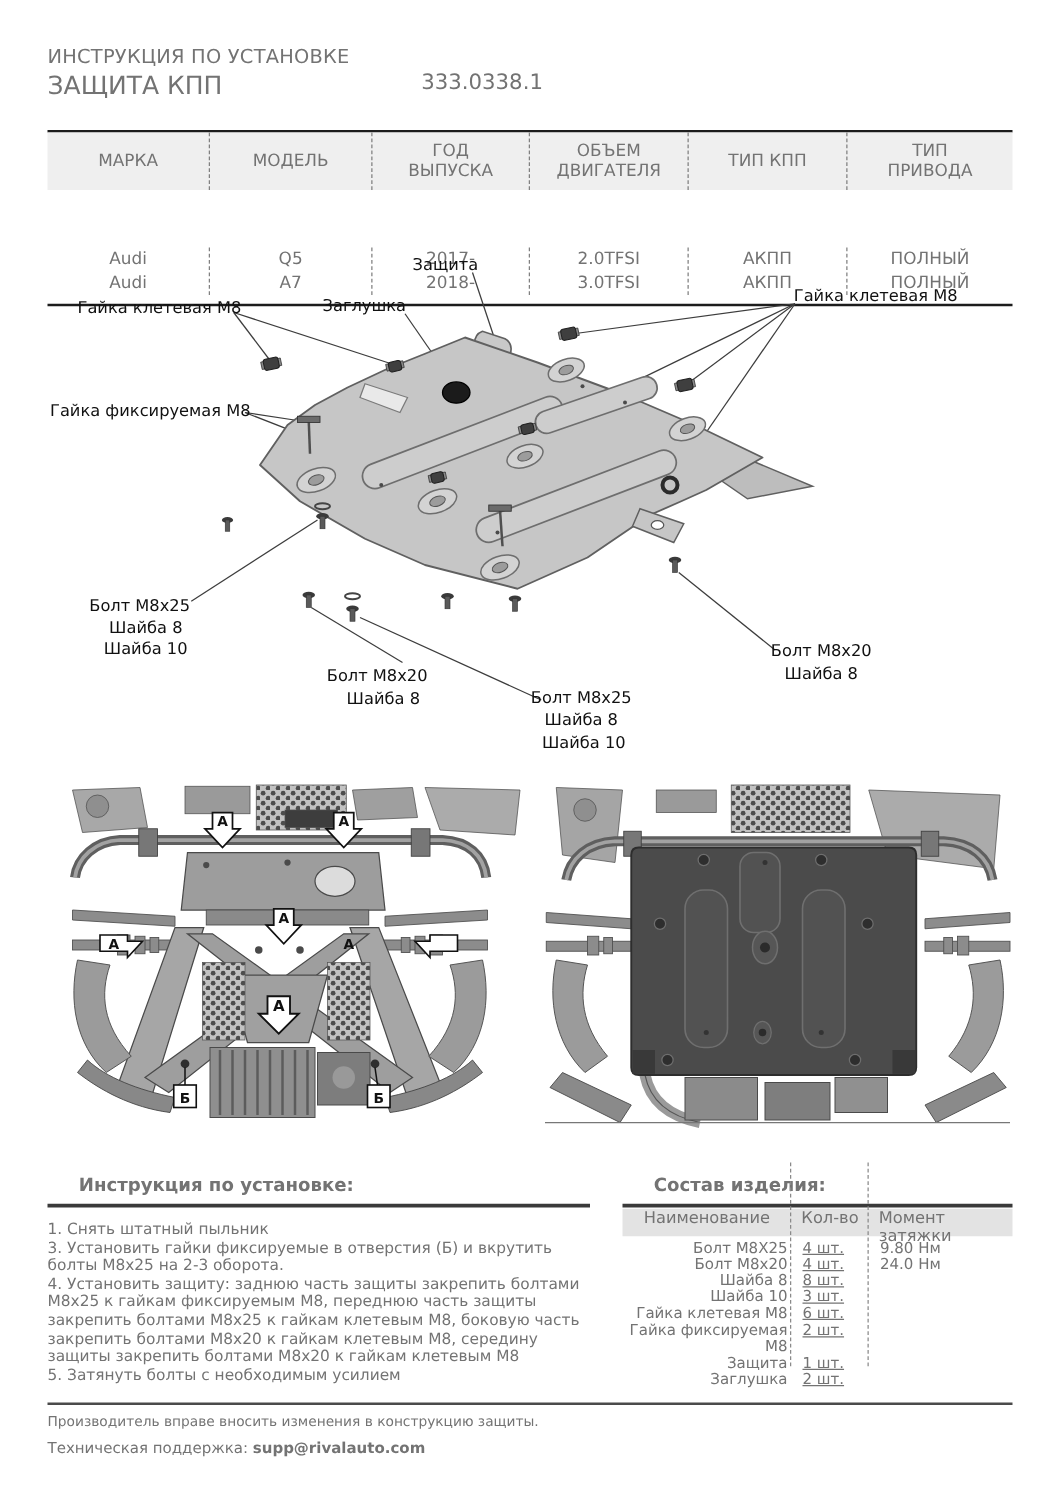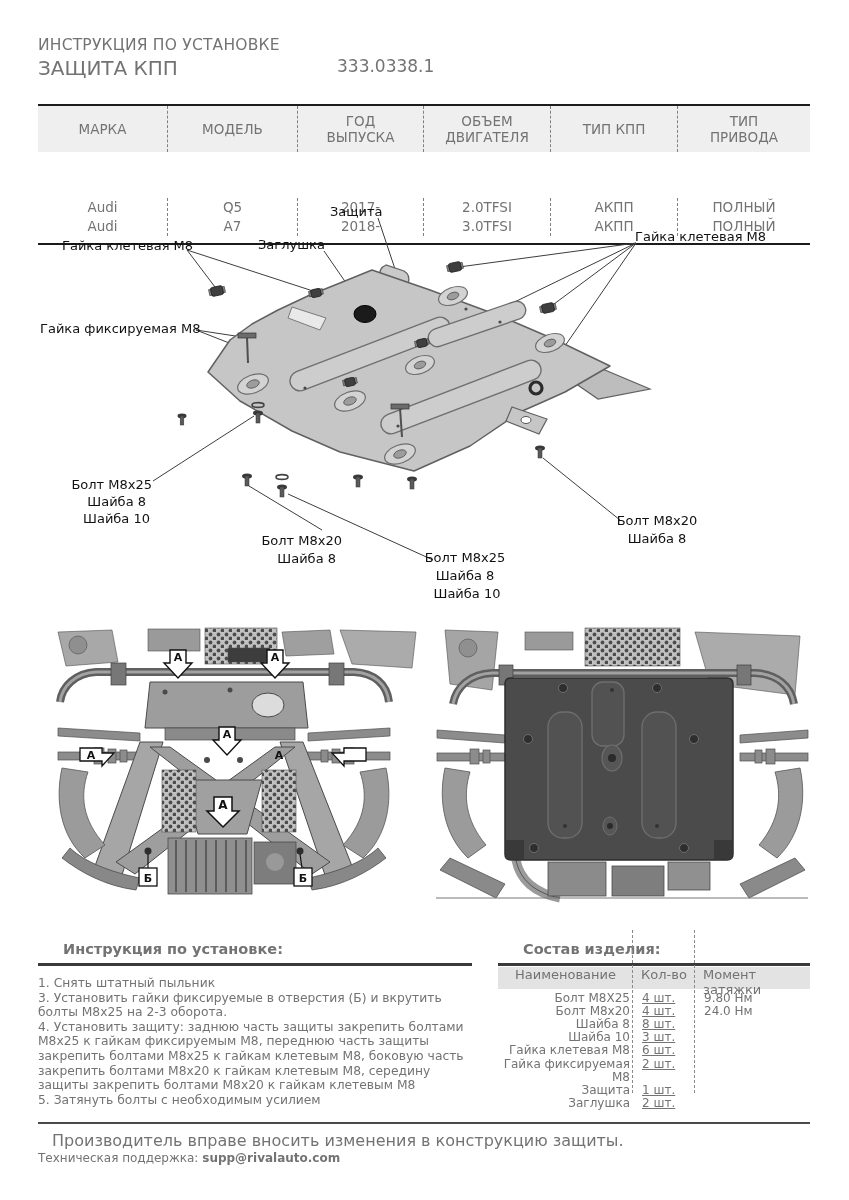--- a/index.html
+++ b/index.html
@@ -41,21 +41,21 @@
   .p-qty-h{width:62px;text-align:center;}
   .p-torque-h{width:115px;padding-left:8px;box-sizing:border-box;}
   .p-rows{margin-top:3px;}
   .p-row{display:flex;font-size:12px;line-height:13.2px;}
   .p-name{width:135px;text-align:right;padding-right:3px;box-sizing:border-box;}
   .p-qty{width:62px;padding-left:9px;box-sizing:border-box;text-decoration:underline;}
   .p-torque{width:115px;padding-left:9px;box-sizing:border-box;}
   .p-dash{position:absolute;width:0;border-left:1px dashed #8a8a8a;top:-11px;height:163px;}
   
   .f-rule{left:38px;top:1122px;width:772px;height:2px;background:#4a4a4a;}
-  .f-note{left:52px;top:1131px;font-size:16px;}
+  .f-note{left:38px;top:1131px;font-size:11px;}
   .f-support{left:38px;top:1151px;font-size:12px;}
   .f-support b{font-weight:bold;}
 </style>
 </head>
 <body>
 
 <div class="page">
 
   <div class="abs doc-subtitle">ИНСТРУКЦИЯ ПО УСТАНОВКЕ</div>
   <div class="abs doc-titlerow">

